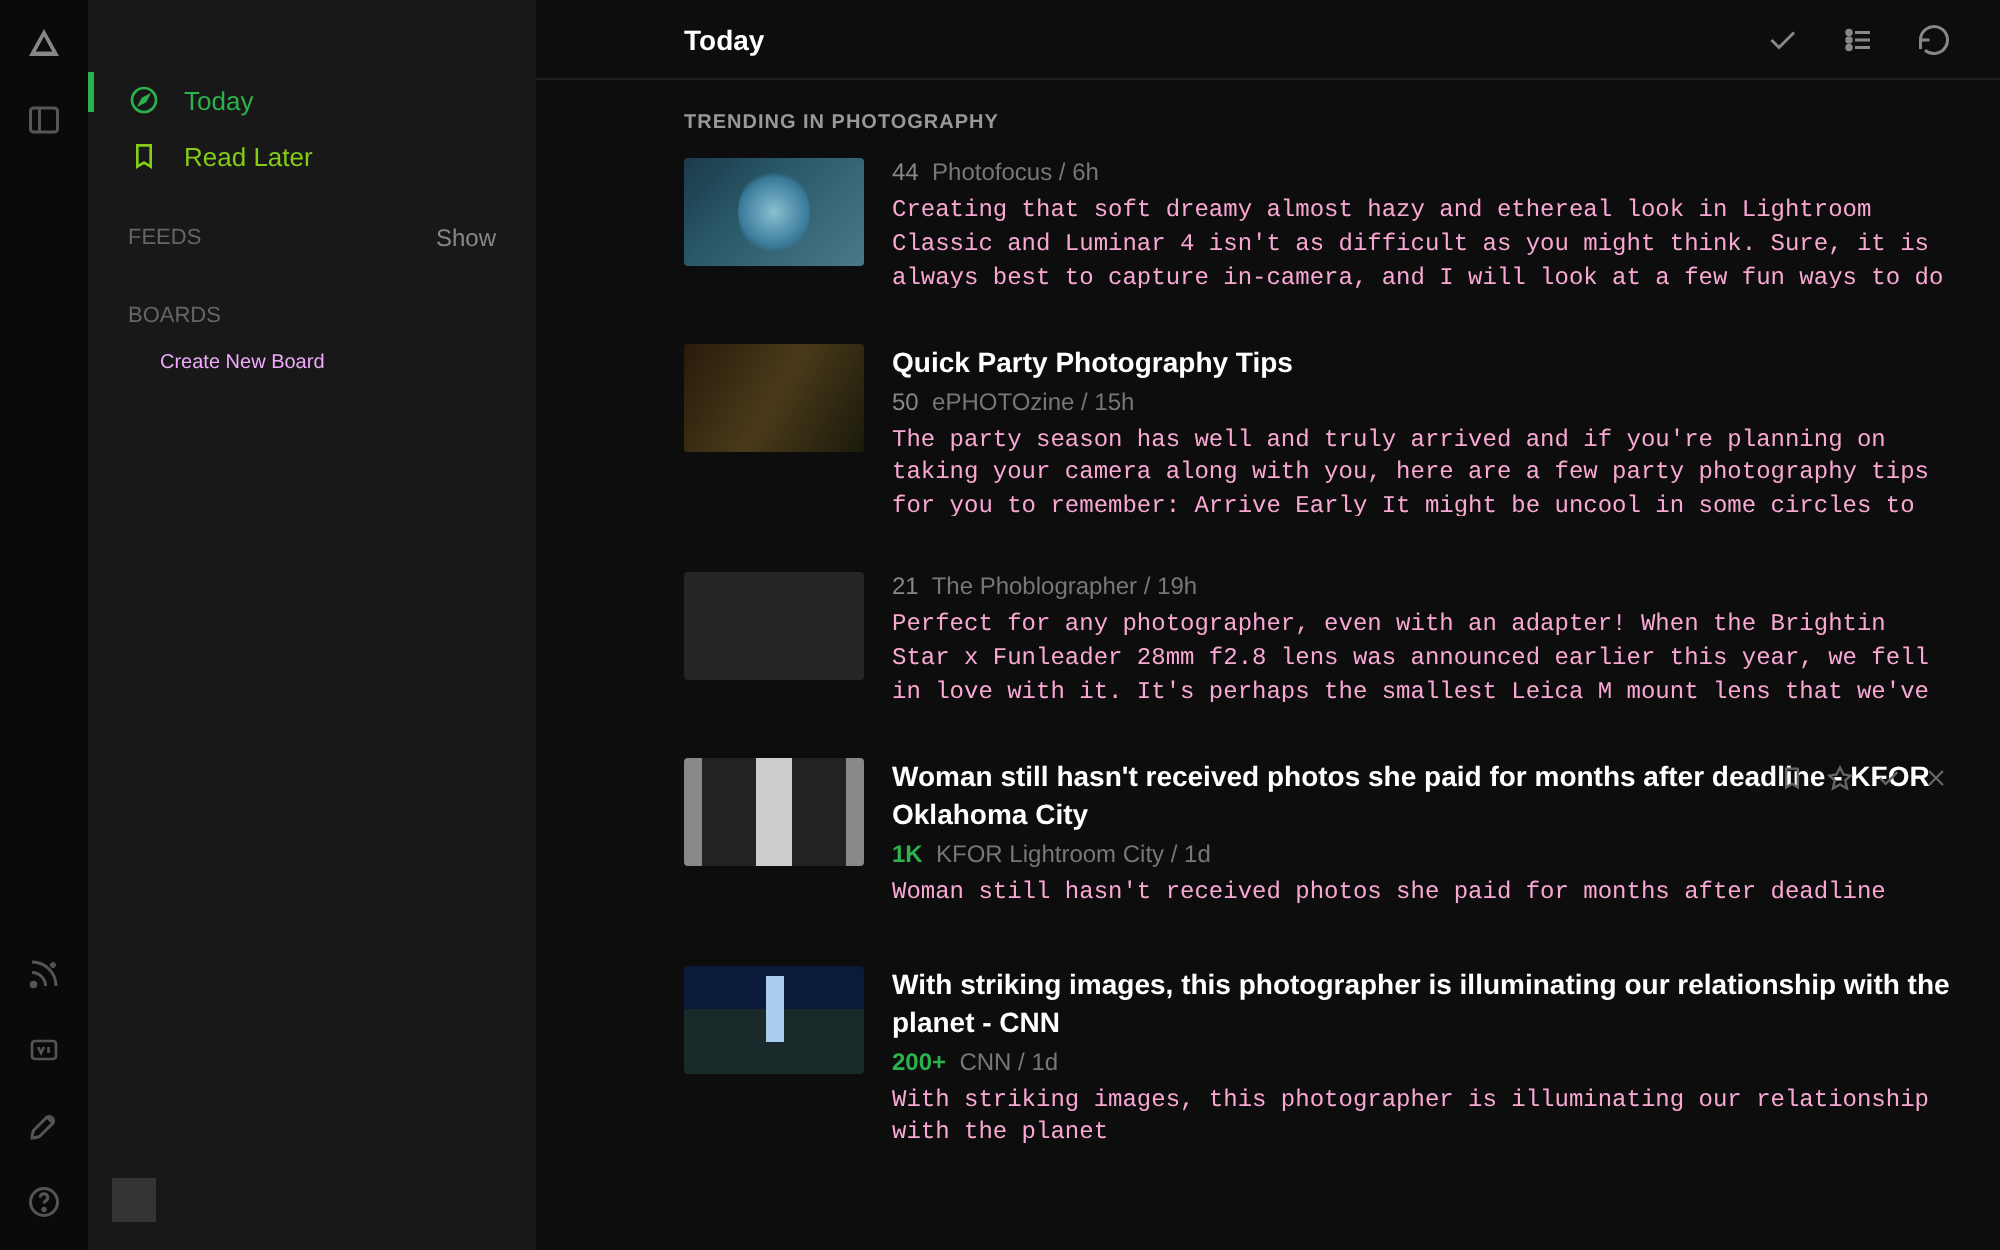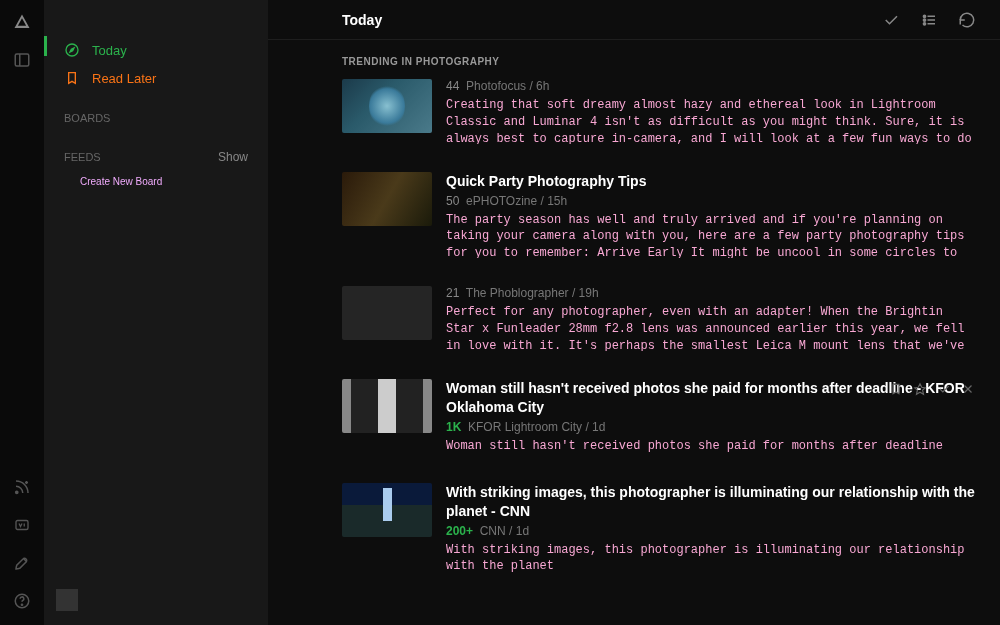--- a/index.html
+++ b/index.html
@@ -30,21 +30,21 @@
   width: 224px;
   background: #181818;
   padding-top: 36px;
   position: relative;
 }
 .nav-item {
   display: flex;
   align-items: center;
   padding: 6px 10px 6px 20px;
   font-size: 13px;
-  color: #f97316;
+  color: #84cc16;
   cursor: pointer;
   gap: 12px;
 }
 .nav-item.active { color: #2bb24c; }
 .active-bar { position: absolute; left: 0; top: 36px; width: 3px; height: 20px; background: #2bb24c; }
 .nav-icon { width: 16px; height: 16px; display:flex; align-items:center; justify-content:center; }
 .nav-icon svg { width:16px; height:16px; }
 .section-header {
   display:flex; justify-content: space-between; align-items:center;
   padding: 20px 20px 6px 20px;
@@ -148,26 +148,26 @@
   <div class="nav-item">
     <span class="nav-icon">
       <svg viewBox="0 0 24 24" fill="none" stroke="currentColor" stroke-width="2">
           <path d="M7 4h10v16l-5-3-5 3V4z"></path>
         </svg>
     </span>
     <span>Read Later</span>
   </div>
 
   <div class="section-header">
-    <span>BOARDS</span>
-  </div>
-
-  <div class="section-header">
     <span>FEEDS</span>
     <span class="show">Show</span>
+  </div>
+
+  <div class="section-header">
+    <span>BOARDS</span>
   </div>
   <div class="sidebar-link">Create New Board</div>
 
   <div class="avatar-box"></div>
 </div>
 
 <div class="main">
   <div class="header">
     <div class="header-title">Today</div>
     <div class="header-actions">

